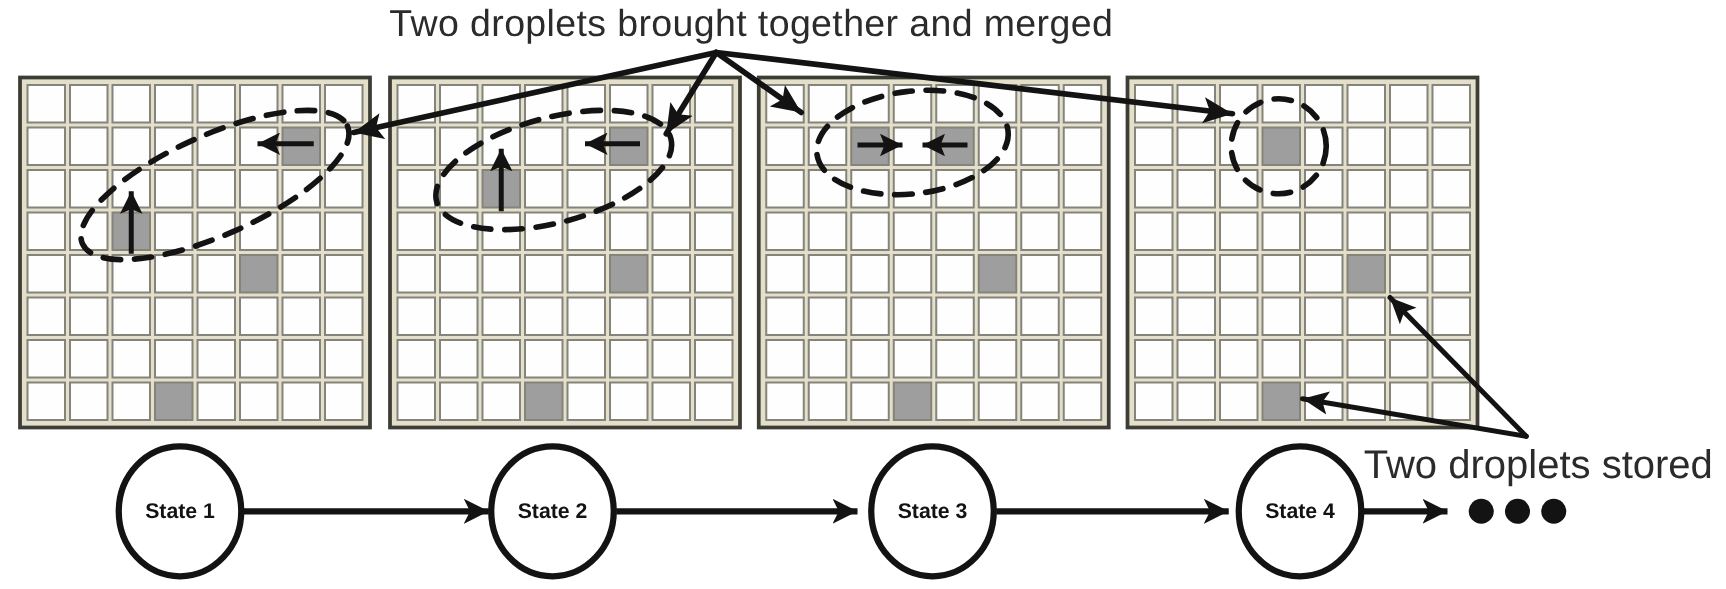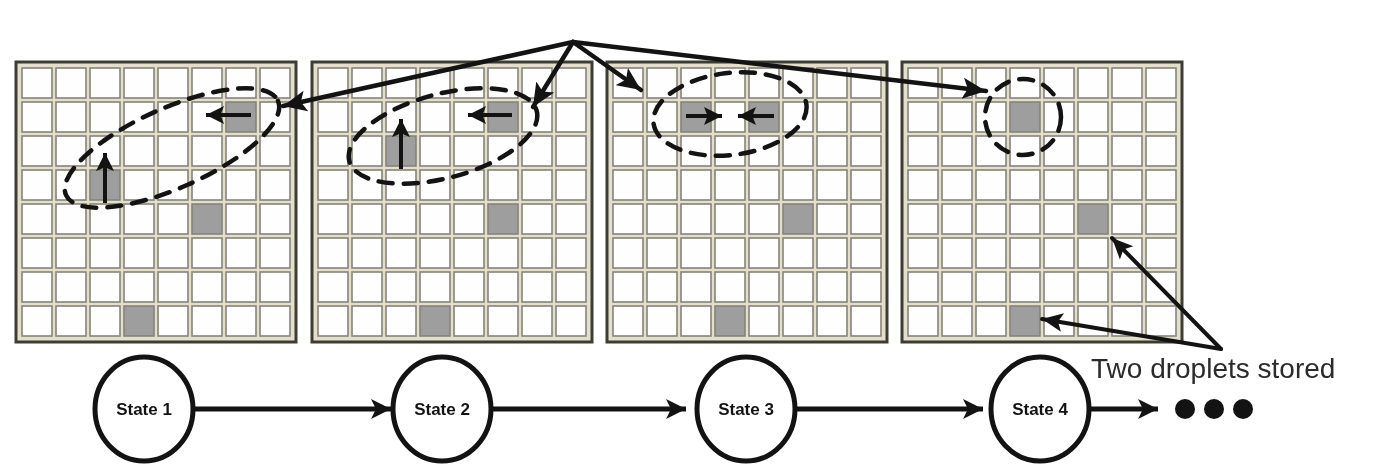--- a/index.html
+++ b/index.html
@@ -18,21 +18,21 @@
     transform: translateX(-50%);
     font-size: 30px;
     color: #2b2b2b;
     white-space: nowrap;
     letter-spacing: 0.3px;
   }
   .stored-label {
     position: absolute;
     top: 353px;
     left: 1091px;
-    font-size: 28px;
+    font-size: 32px;
     color: #2b2b2b;
     white-space: nowrap;
   }
   svg { position: absolute; top: 0; left: 0; }
 </style>
 </head>
 <body>
 
 <div class="stage">
   <svg id="diagram" width="1381" height="471" viewBox="0 0 1381 471">
@@ -348,14 +348,15 @@
         <text x="746" y="409" text-anchor="middle" dominant-baseline="central" font-family="&quot;Liberation Sans&quot;, sans-serif" font-size="17" font-weight="bold" fill="#131313">State 3</text>
       </g>
       <g>
         <ellipse cx="1040" cy="409" rx="49" ry="52" fill="#ffffff" stroke="#131313" stroke-width="5"></ellipse>
         <text x="1040" y="409" text-anchor="middle" dominant-baseline="central" font-family="&quot;Liberation Sans&quot;, sans-serif" font-size="17" font-weight="bold" fill="#131313">State 4</text>
       </g>
       <circle cx="1185" cy="409" r="10" fill="#131313"></circle>
       <circle cx="1214" cy="409" r="10" fill="#131313"></circle>
       <circle cx="1243" cy="409" r="10" fill="#131313"></circle>
     </svg>
+  <div class="fig-title">Two droplets brought together and merged</div>
   <div class="stored-label">Two droplets stored</div>
 </div>
 
 </body></html>

